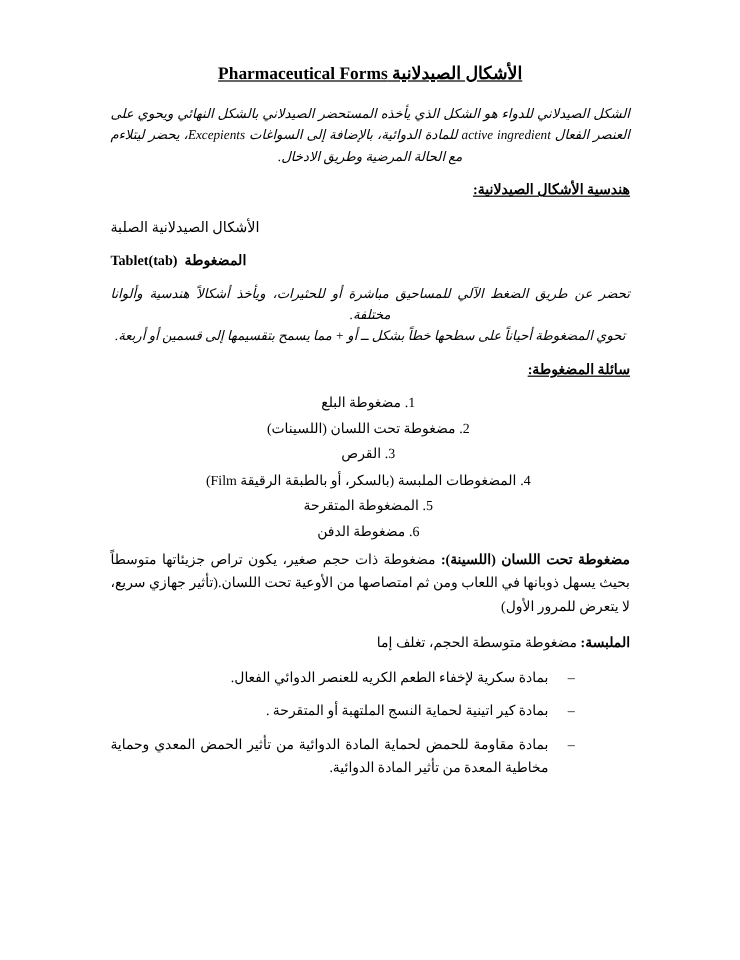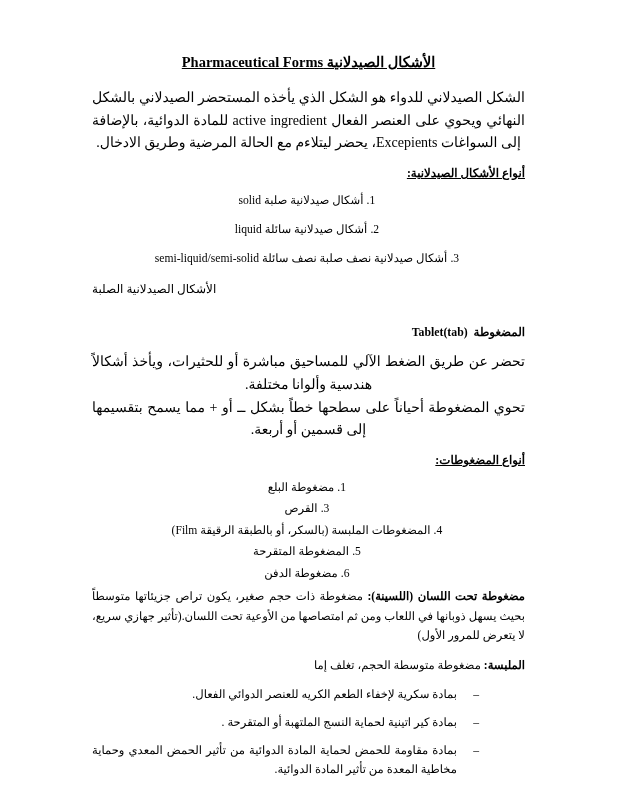--- a/index.html
+++ b/index.html
@@ -29,23 +29,24 @@
     text-decoration: underline;
     margin: 0 0 14px 0;
     direction: rtl;
     unicode-bidi: isolate;
     line-height: 1.45;
   }
   .para {
     direction: rtl;
     text-align: justify;
     text-align-last: center;
-    font-size: 14px;
+    font-size: 11px;
     line-height: 1.62;
     margin: 0 0 8px 0;
+    font-style: italic;
   }
   .para.tight {
     margin-bottom: 0;
   }
   .section-head {
     direction: rtl;
     text-align: right;
     font-size: 11.8px;
     font-weight: bold;
     text-decoration: underline;
@@ -55,23 +56,23 @@
   .center-head {
     direction: rtl;
     text-align: left;
     font-size: 12px;
     font-weight: normal;
     margin: 12px 0 11px 0;
     line-height: 1.5;
   }
   .sub-head {
     direction: rtl;
-    text-align: right;
+    text-align: left;
     font-size: 11.8px;
-    margin: 26px 0 10px 0;
+    margin: 11px 0 10px 0;
     line-height: 1.5;
   }
   .sub-head .bold {
     font-weight: bold;
   }
   ol.num-list {
     direction: rtl;
     list-style: none;
     margin: 0 0 6px 0;
     padding: 0;
@@ -152,48 +153,40 @@
 </style>
 </head>
 <body>
 
 <div class="page">
 
   <h1 class="doc-title">الأشكال الصيدلانية Pharmaceutical Forms</h1>
 
   <p class="para">الشكل الصيدلاني للدواء هو الشكل الذي يأخذه المستحضر الصيدلاني بالشكل النهائي ويحوي على العنصر الفعال active ingredient للمادة الدوائية، بالإضافة إلى السواغات Excepients، يحضر ليتلاءم مع الحالة المرضية وطريق الادخال.</p>
 
-  <h2 class="section-head">أنواع الأشكال الصيدلانية:</h2>
-
-  <ol class="num-list spaced">
-    <li>
-      <span class="idx">1.</span><span class="txt">أشكال صيدلانية صلبة solid</span>
-    </li>
-    <li>
-      <span class="idx">2.</span><span class="txt">أشكال صيدلانية سائلة liquid</span>
-    </li>
-    <li>
-      <span class="idx">3.</span><span class="txt">أشكال صيدلانية نصف صلبة نصف سائلة semi-liquid/semi-solid</span>
-    </li>
-  </ol>
+  <h2 class="section-head">هندسية الأشكال الصيدلانية:</h2>
+
 
   <h2 class="center-head">الأشكال الصيدلانية الصلبة</h2>
 
   <h3 class="sub-head">
     <span class="bold">المضغوطة</span>&nbsp;&nbsp;<span class="bold ltr">Tablet(tab)</span>
   </h3>
 
   <p class="para tight">تحضر عن طريق الضغط الآلي للمساحيق مباشرة أو للحثيرات، ويأخذ أشكالاً هندسية وألوانا مختلفة.</p>
   <p class="para">تحوي المضغوطة أحياناً على سطحها خطاً بشكل ــ أو + مما يسمح بتقسيمها إلى قسمين أو أربعة.</p>
 
-  <h2 class="section-head">أنواع المضغوطات:</h2>
+  <h2 class="section-head">سائلة المضغوطة:</h2>
 
   <ol class="inner-list">
     <li>
       <span class="idx">1.</span><span class="txt">مضغوطة البلع</span>
+    </li>
+    <li>
+      <span class="idx">2.</span><span class="txt">مضغوطة تحت اللسان (اللسينات)</span>
     </li>
     <li>
       <span class="idx">3.</span><span class="txt">القرص</span>
     </li>
     <li>
       <span class="idx">4.</span><span class="txt">المضغوطات الملبسة (بالسكر، أو بالطبقة الرقيقة Film</span><span>)</span>
     </li>
     <li>
       <span class="idx">5.</span><span class="txt">المضغوطة المتقرحة</span>
     </li>

